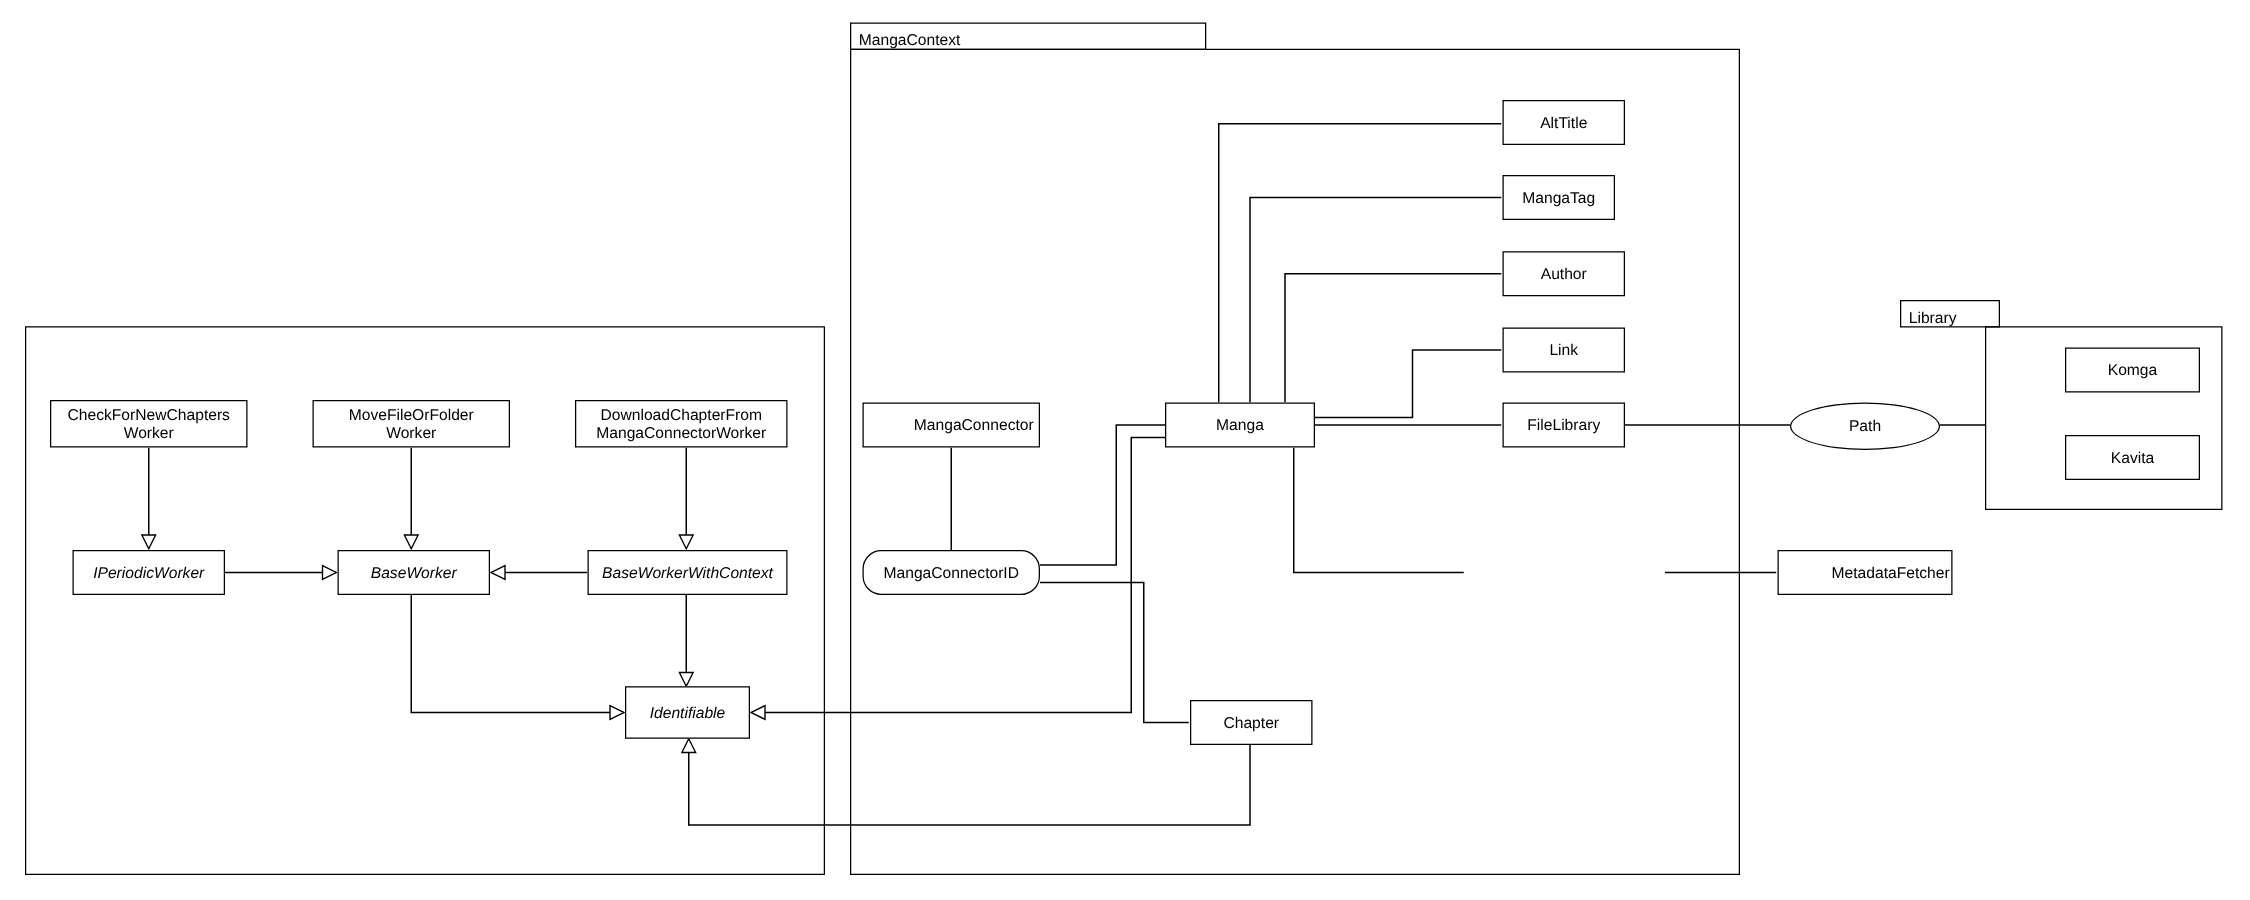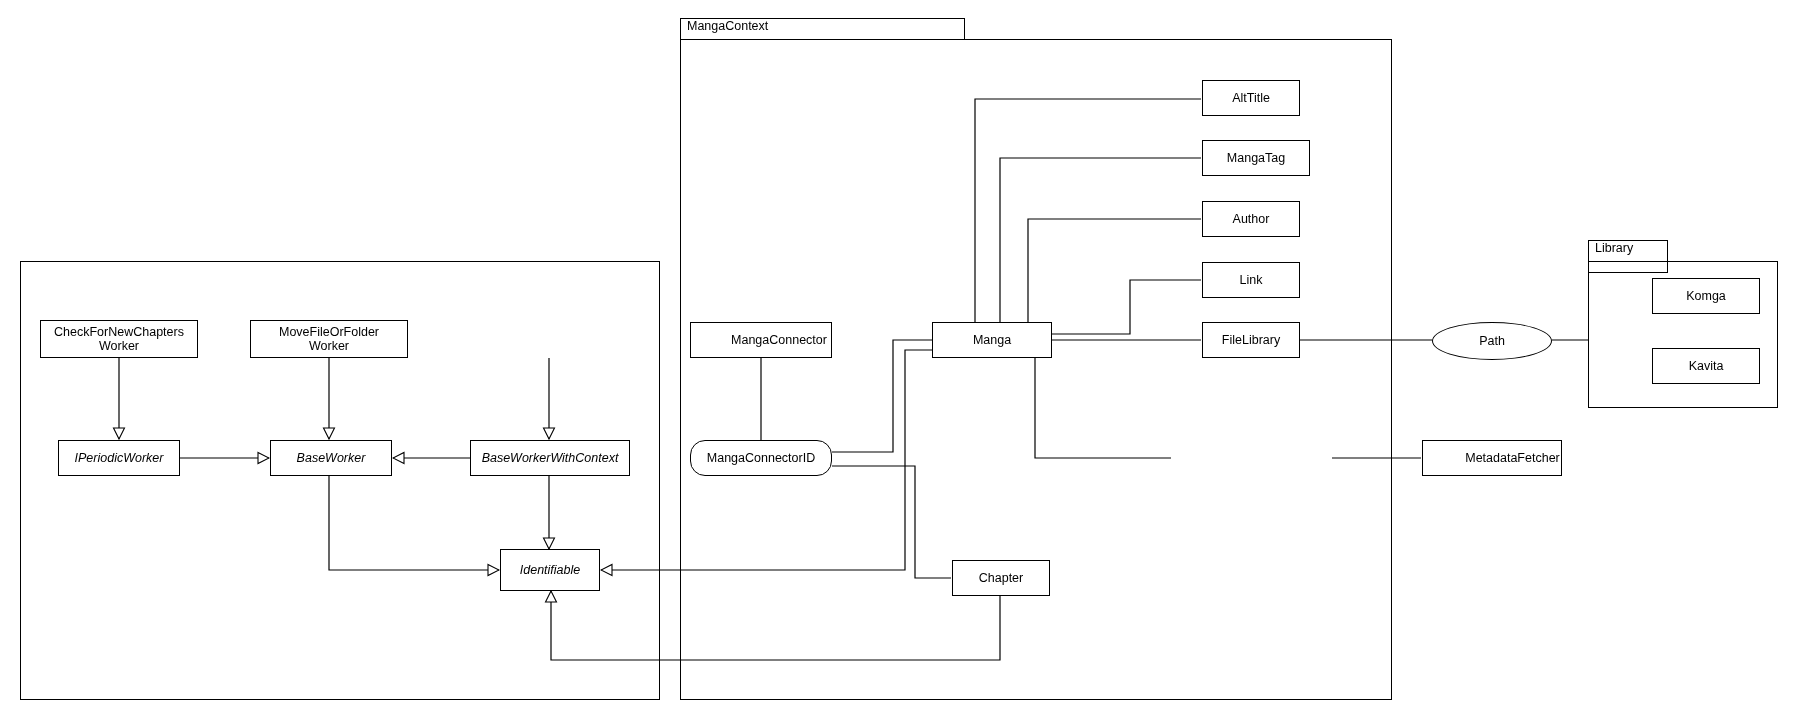--- a/index.html
+++ b/index.html
@@ -30,21 +30,21 @@
     box-sizing: border-box;
   }
   .pkg-tab {
     position: absolute;
     border: 1px solid #000;
     background: #ffffff;
     box-sizing: border-box;
     font-size: 12.5px;
     color: #000;
     display: flex;
-    align-items: flex-start;
+    align-items: flex-end;
     padding-left: 6px;
   }
   .node {
     position: absolute;
     border: 1px solid #000;
     background: #ffffff;
     box-sizing: border-box;
     font-size: 12.5px;
     color: #000;
     display: flex;
@@ -76,21 +76,21 @@
 
 <div id="canvas">
 
   <div class="pkg" style="left:20px; top:261px; width:640px; height:439px;"></div>
 
   <div class="pkg-tab" style="left:680px; top:18px; width:285px; height:22px;">
     <span>MangaContext</span>
   </div>
   <div class="pkg" style="left:680px; top:39px; width:712px; height:661px;"></div>
 
-  <div class="pkg-tab" style="left:1588px; top:240px; width:80px; height:33px;">
+  <div class="pkg-tab" style="left:1520px; top:240px; width:80px; height:22px;">
     <span>Library</span>
   </div>
   <div class="pkg" style="left:1588px; top:261px; width:190px; height:147px;"></div>
 
   <svg class="wires" viewBox="0 0 1800 720">
     <defs>
       <marker id="hollowTri" viewBox="0 0 12 12" refX="11" refY="6" markerWidth="11" markerHeight="11" orient="auto-start-reverse">
         <path d="M 1 1 L 11 6 L 1 11 z" fill="#ffffff" stroke="#000000" stroke-width="1"></path>
       </marker>
     </defs>
@@ -137,40 +137,42 @@
       <line x1="1552" y1="340" x2="1588" y2="340"></line>
     </g>
   </svg>
 
   <div class="node" style="left:40px; top:320px; width:158px; height:38px;">CheckForNewChapters
 Worker</div>
 
   <div class="node" style="left:250px; top:320px; width:158px; height:38px;">MoveFileOrFolder
 Worker</div>
 
+  <div class="node" style="left:460px; top:320px; width:170px; height:38px;">DownloadChapterFrom
+MangaConnectorWorker</div>
 
   <div class="node italic" style="left:58px; top:440px; width:122px; height:36px;">IPeriodicWorker</div>
 
   <div class="node italic" style="left:270px; top:440px; width:122px; height:36px;">BaseWorker</div>
 
   <div class="node italic" style="left:470px; top:440px; width:160px; height:36px;">BaseWorkerWithContext</div>
 
   <div class="node italic" style="left:500px; top:549px; width:100px; height:42px;">Identifiable</div>
 
   <div class="node" style="left:690px; top:322px; width:142px; height:36px;padding-left:36px;">MangaConnector</div>
 
   <div class="node" style="left:690px; top:440px; width:142px; height:36px;border-radius:15px;">MangaConnectorID</div>
 
   <div class="node" style="left:932px; top:322px; width:120px; height:36px;">Manga</div>
 
   <div class="node" style="left:952px; top:560px; width:98px; height:36px;">Chapter</div>
 
   <div class="node" style="left:1202px; top:80px; width:98px; height:36px;">AltTitle</div>
 
-  <div class="node" style="left:1202px; top:140px; width:108px; height:36px;">MangaTag</div>
+  <div class="node" style="left:1202px; top:140px; width:90px; height:36px;">MangaTag</div>
 
   <div class="node" style="left:1202px; top:201px; width:98px; height:36px;">Author</div>
 
   <div class="node" style="left:1202px; top:262px; width:98px; height:36px;">Link</div>
 
   <div class="node" style="left:1202px; top:322px; width:98px; height:36px;">FileLibrary</div>
 
 
   <div class="node" style="left:1422px; top:440px; width:140px; height:36px;padding-left:41px;">MetadataFetcher</div>
 

